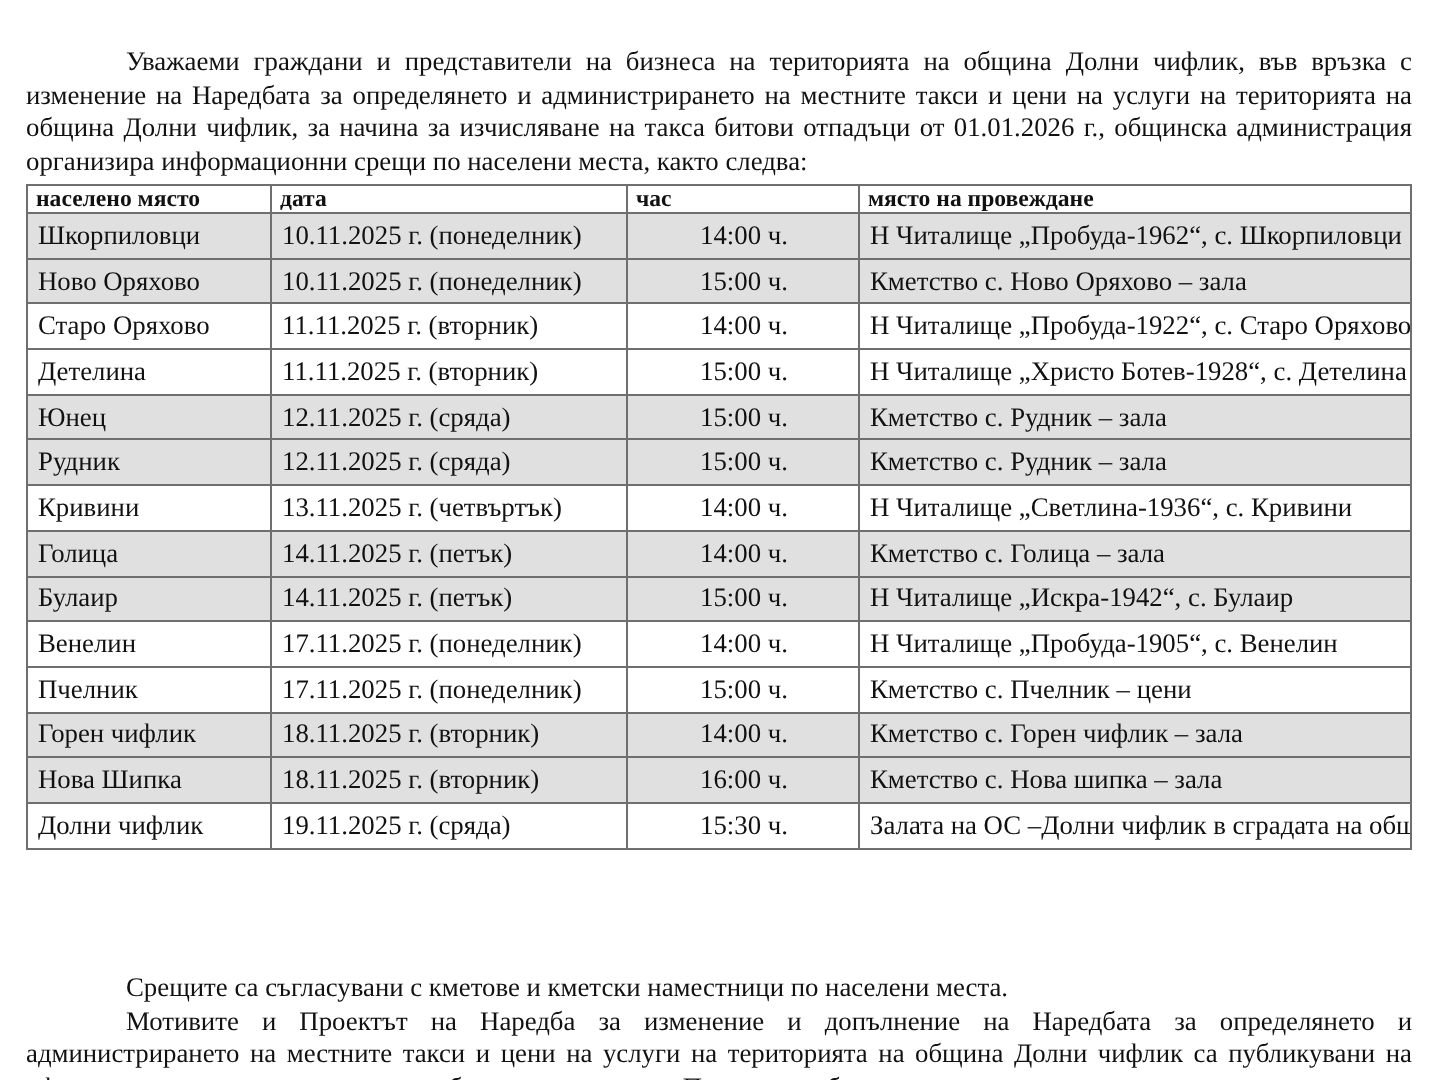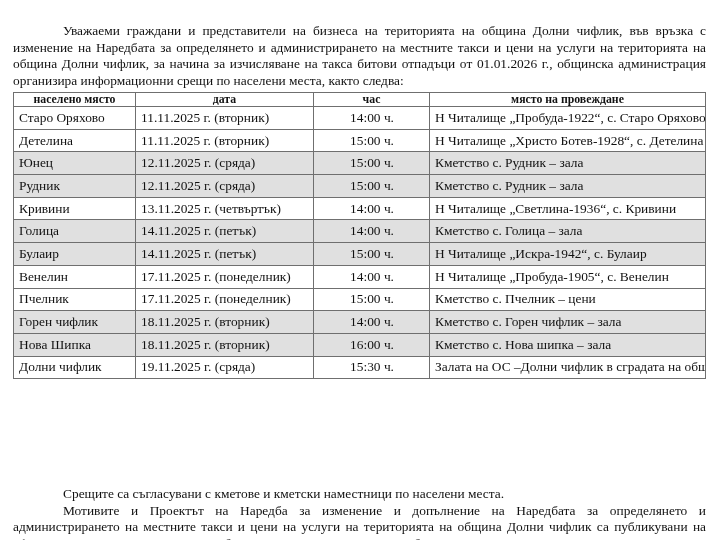--- a/index.html
+++ b/index.html
@@ -5,21 +5,21 @@
   html, body { margin:0; padding:0; background:#ffffff; }
   body { width:720px; height:540px; overflow:hidden; font-family:"Liberation Serif", "DejaVu Serif", serif; color:#111; }
   .page { position:relative; width:720px; height:456px; }
   .para { position:absolute; left:13px; width:693px; font-size:13.4px; line-height:16.5px; text-align:justify; }
   .intro { top:23px; }
   .intro .first { text-indent:50px; }
   .footer { top:486px; }
   .indent { text-indent:50px; }
   table { position:absolute; left:13px; top:92px; width:692px; border-collapse:collapse; table-layout:fixed; font-size:13.4px; }
   col.c1 { width:122px; } col.c2 { width:178px; } col.c3 { width:116px; } col.c4 { width:276px; }
-  th { font-weight:bold; font-size:11.8px; height:13px; line-height:13px; padding:0 4px; border:1px solid #6f6f6f; text-align:center; background:#fff; }
+  th { font-weight:bold; font-size:11.8px; height:13px; line-height:13px; padding:0 4px; border:1px solid #6f6f6f; text-align:left; background:#fff; }
   td { height:21.7px; padding:0 4px 0 5px; border:1px solid #6f6f6f; white-space:nowrap; overflow:hidden; line-height:20px; }
   td.time { text-align:center; }
   tr.gray td { background:#e0e0e0; }
   tr.white td { background:#ffffff;margin-top:16px; }
 </style>
 </head>
 <body>
 
 <div class="page">
   <div class="para intro">
@@ -35,20 +35,32 @@
       </colgroup>
     <thead>
       <tr>
         <th>населено място</th>
         <th>дата</th>
         <th>час</th>
         <th>място на провеждане</th>
       </tr>
     </thead>
     <tbody id="tbody">
+        <tr class="gray">
+          <td>Шкорпиловци</td>
+          <td>10.11.2025 г. (понеделник)</td>
+          <td class="time">14:00 ч.</td>
+          <td>Н Читалище „Пробуда-1962“, с. Шкорпиловци</td>
+        </tr>
+        <tr class="gray">
+          <td>Ново Оряхово</td>
+          <td>10.11.2025 г. (понеделник)</td>
+          <td class="time">15:00 ч.</td>
+          <td>Кметство с. Ново Оряхово – зала</td>
+        </tr>
         <tr class="white">
           <td>Старо Оряхово</td>
           <td>11.11.2025 г. (вторник)</td>
           <td class="time">14:00 ч.</td>
           <td>Н Читалище „Пробуда-1922“, с. Старо Оряхово</td>
         </tr>
         <tr class="white">
           <td>Детелина</td>
           <td>11.11.2025 г. (вторник)</td>
           <td class="time">15:00 ч.</td>

